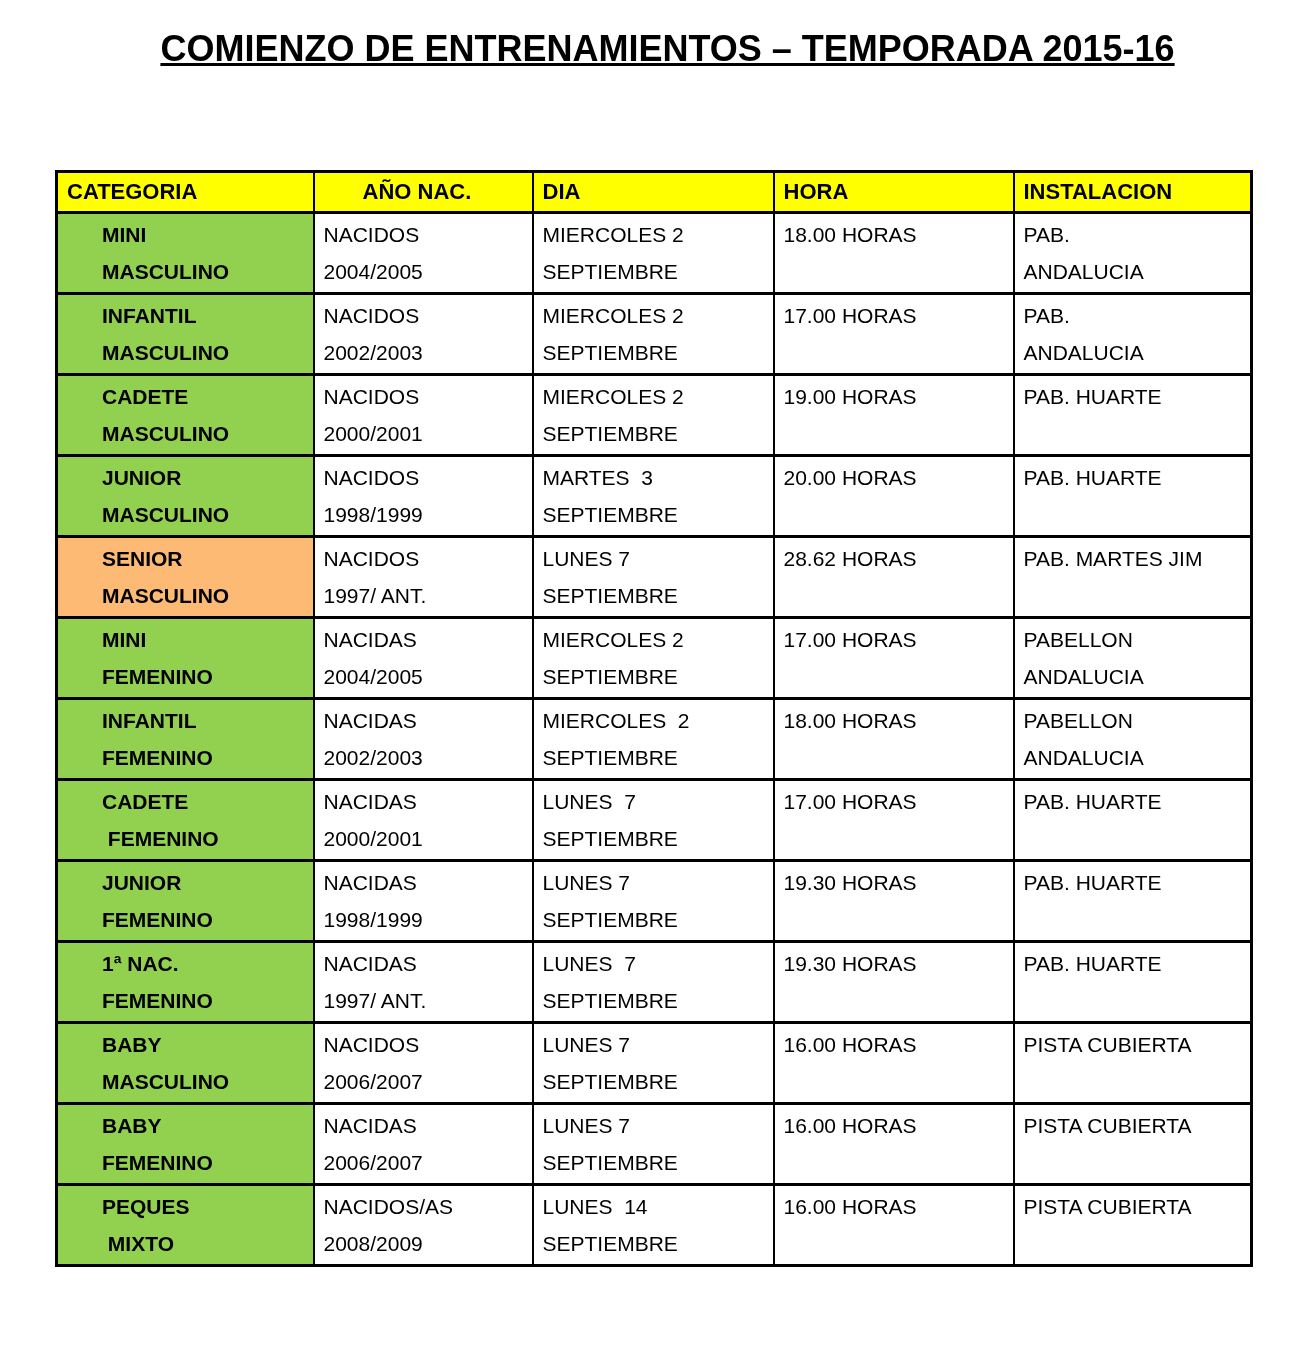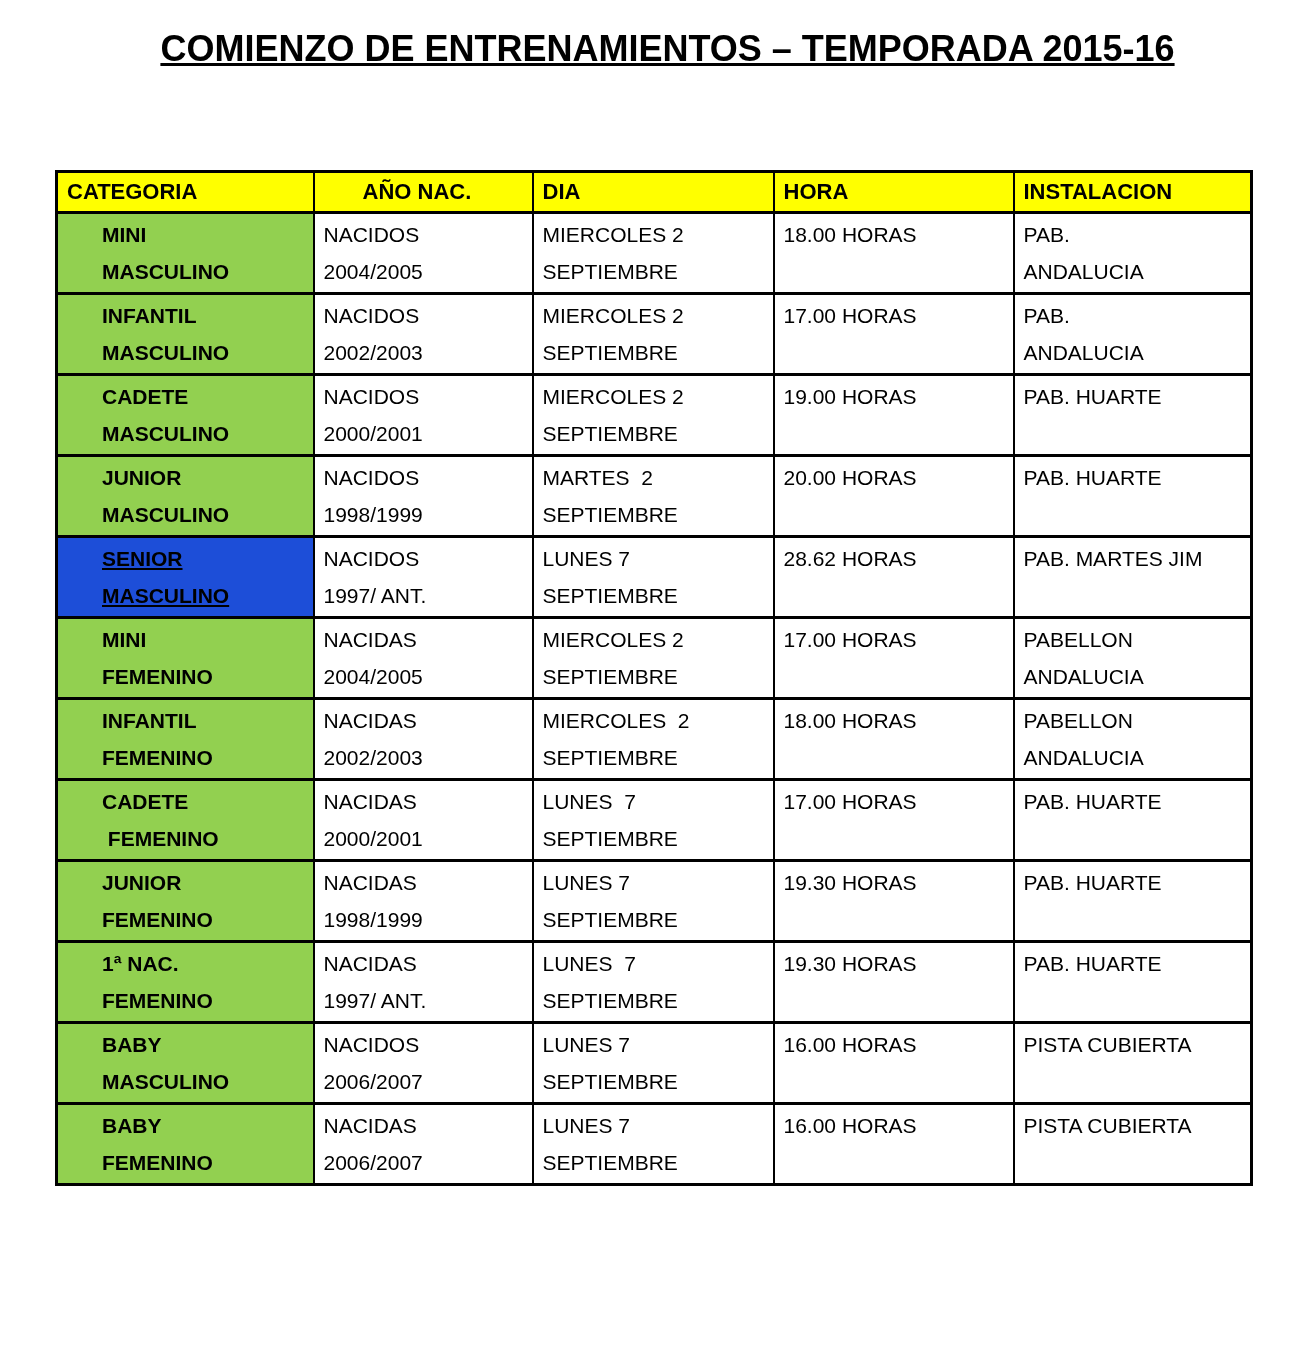--- a/index.html
+++ b/index.html
@@ -130,27 +130,27 @@
         <td>MIERCOLES 2
 SEPTIEMBRE</td>
         <td>19.00 HORAS</td>
         <td>PAB. HUARTE</td>
       </tr>
       <tr>
         <td class="cat" style="background: rgb(146, 208, 80);">JUNIOR
 MASCULINO</td>
         <td>NACIDOS
 1998/1999</td>
-        <td>MARTES  2
+        <td>MARTES  3
 SEPTIEMBRE</td>
         <td>20.00 HORAS</td>
         <td>PAB. HUARTE</td>
       </tr>
       <tr>
-        <td class="cat" style="background: #1d4ed8; text-decoration: underline;">SENIOR
+        <td class="cat" style="background: #fdba74;">SENIOR
 MASCULINO</td>
         <td>NACIDOS
 1997/ ANT.</td>
         <td>LUNES 7
 SEPTIEMBRE</td>
         <td>28.62 HORAS</td>
         <td>PAB. MARTES JIM</td>
       </tr>
       <tr>
         <td class="cat" style="background: rgb(146, 208, 80);">MINI
@@ -213,20 +213,30 @@
 SEPTIEMBRE</td>
         <td>16.00 HORAS</td>
         <td>PISTA CUBIERTA</td>
       </tr>
       <tr>
         <td class="cat" style="background: rgb(146, 208, 80);">BABY
 FEMENINO</td>
         <td>NACIDAS
 2006/2007</td>
         <td>LUNES 7
+SEPTIEMBRE</td>
+        <td>16.00 HORAS</td>
+        <td>PISTA CUBIERTA</td>
+      </tr>
+      <tr>
+        <td class="cat" style="background: rgb(146, 208, 80);">PEQUES
+ MIXTO</td>
+        <td>NACIDOS/AS
+2008/2009</td>
+        <td>LUNES  14
 SEPTIEMBRE</td>
         <td>16.00 HORAS</td>
         <td>PISTA CUBIERTA</td>
       </tr>
     </tbody>
   </table>
 
   <div class="footer-note">
     
     

